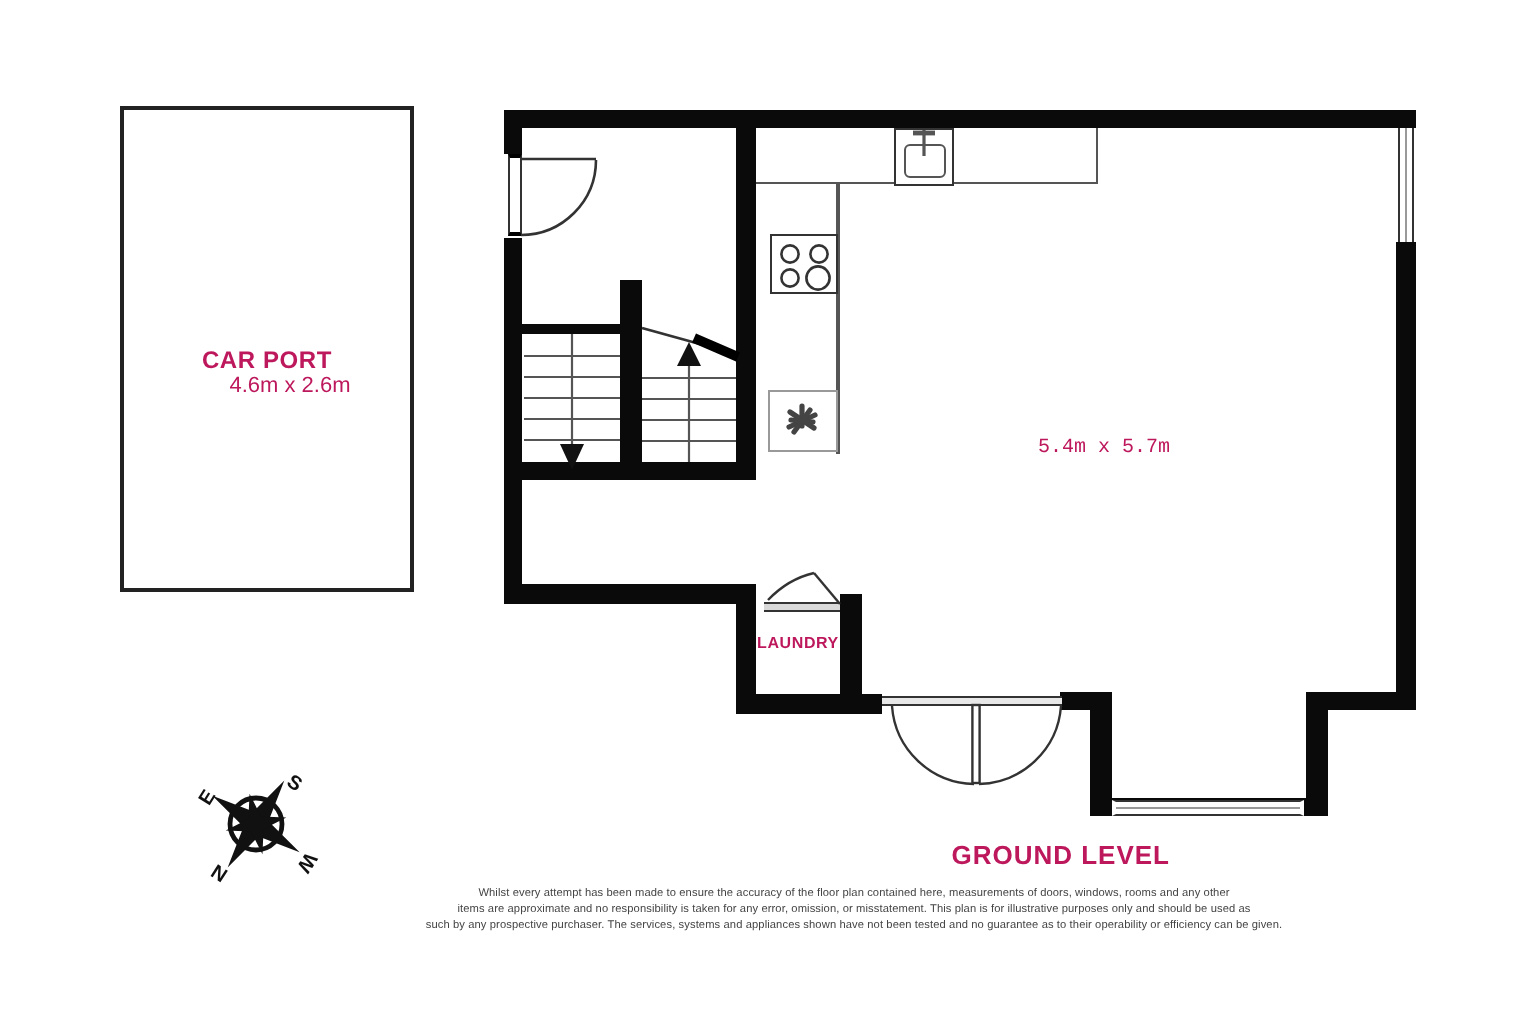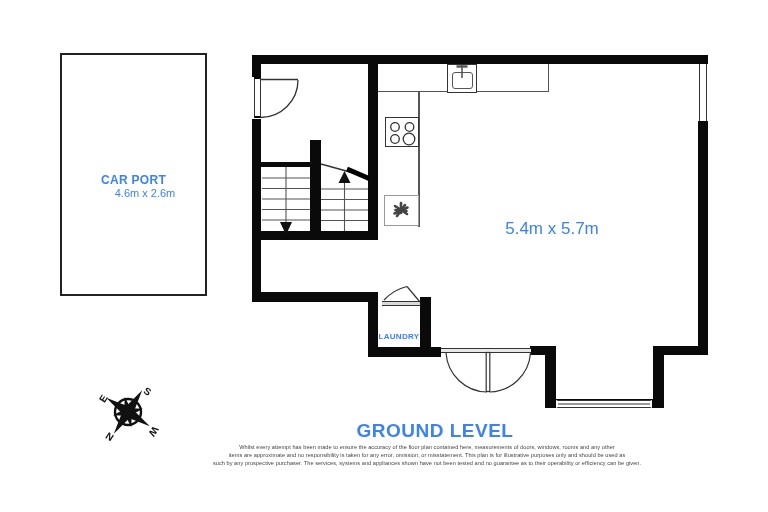--- a/index.html
+++ b/index.html
@@ -1,20 +1,20 @@
 <!DOCTYPE html>
 <html><head>
 <meta charset="utf-8">
 <style>
   html,body{margin:0;padding:0;background:#fff;}
   #canvas{position:relative;width:768px;height:512px;background:#fff;overflow:hidden;
           font-family:"Liberation Sans",sans-serif;}
   .wall{position:absolute;background:#0a0a0a;}
   .abs{position:absolute;}
-  .lbl{position:absolute;text-align:center;color:#3b82f6;white-space:nowrap;}
+  .lbl{position:absolute;text-align:center;color:#be185d;white-space:nowrap;}
   .room-name{font-weight:bold;letter-spacing:.3px;}
   .frame{position:absolute;background:#fff;border-top:1.5px solid #333;border-bottom:1.5px solid #333;}
   .vframe{position:absolute;background:#fff;border-left:1.4px solid #333;border-right:1.4px solid #333;}
   .counter-h{position:absolute;height:1.5px;background:#555;}
   .counter-v{position:absolute;width:1.5px;background:#555;}
   .fixture{position:absolute;background:#fff;border:1.5px solid #333;box-sizing:border-box;}
   .disc{position:absolute;left:107px;width:640px;text-align:center;font-size:5.6px;color:#444;letter-spacing:.05px;}
   svg text{font-family:"Liberation Sans",sans-serif;}
 </style>
 </head>
@@ -124,21 +124,21 @@
         <path d="M0,-26 L4.5,-4.5 L26,0 L4.5,4.5 L0,26 L-4.5,4.5 L-26,0 L-4.5,-4.5 Z" fill="#111"></path>
         <path transform="rotate(45)" d="M0,-15.5 L3.2,-3.2 L15.5,0 L3.2,3.2 L0,15.5 L-3.2,3.2 L-15.5,0 L-3.2,-3.2 Z" fill="#111"></path>
       </g>
       <text transform="translate(104,399) rotate(-58)" text-anchor="middle" dominant-baseline="middle" font-size="10" font-weight="bold" fill="#111">E</text>
       <text transform="translate(147,392) rotate(33)" text-anchor="middle" dominant-baseline="middle" font-size="10" font-weight="bold" fill="#111">S</text>
       <text transform="translate(110,436) rotate(213)" text-anchor="middle" dominant-baseline="middle" font-size="10" font-weight="bold" fill="#111">N</text>
       <text transform="translate(153,431) rotate(123)" text-anchor="middle" dominant-baseline="middle" font-size="10" font-weight="bold" fill="#111">W</text>
     </g>
   </svg>
 
-  <div class="lbl" style="left:452px;top:219px;width:200px;font-size:17px;">5.4m x 5.7m</div>
-  <div class="lbl room-name" style="left:367px;top:332px;width:64px;font-size:8px;">LAUNDRY</div>
+  <div class="lbl" style="left:452px;top:219px;width:200px;font-size:10px;font-family:Liberation Mono, monospace;">5.4m x 5.7m</div>
+  <div class="lbl room-name" style="left:367px;top:317px;width:64px;font-size:8px;">LAUNDRY</div>
 
-  <div class="lbl room-name" style="left:285px;top:420px;width:300px;font-size:19px;letter-spacing:.5px;">GROUND LEVEL</div>
+  <div class="lbl room-name" style="left:285px;top:420px;width:300px;font-size:13px;letter-spacing:.5px;text-align:right;">GROUND LEVEL</div>
   <div class="disc" style="top:444px;">Whilst every attempt has been made to ensure the accuracy of the floor plan contained here, measurements of doors, windows, rooms and any other</div>
   <div class="disc" style="top:452px;">items are approximate and no responsibility is taken for any error, omission, or misstatement. This plan is for illustrative purposes only and should be used as</div>
   <div class="disc" style="top:460px;">such by any prospective purchaser. The services, systems and appliances shown have not been tested and no guarantee as to their operability or efficiency can be given.</div>
 
 </div>
 
 </body></html>

